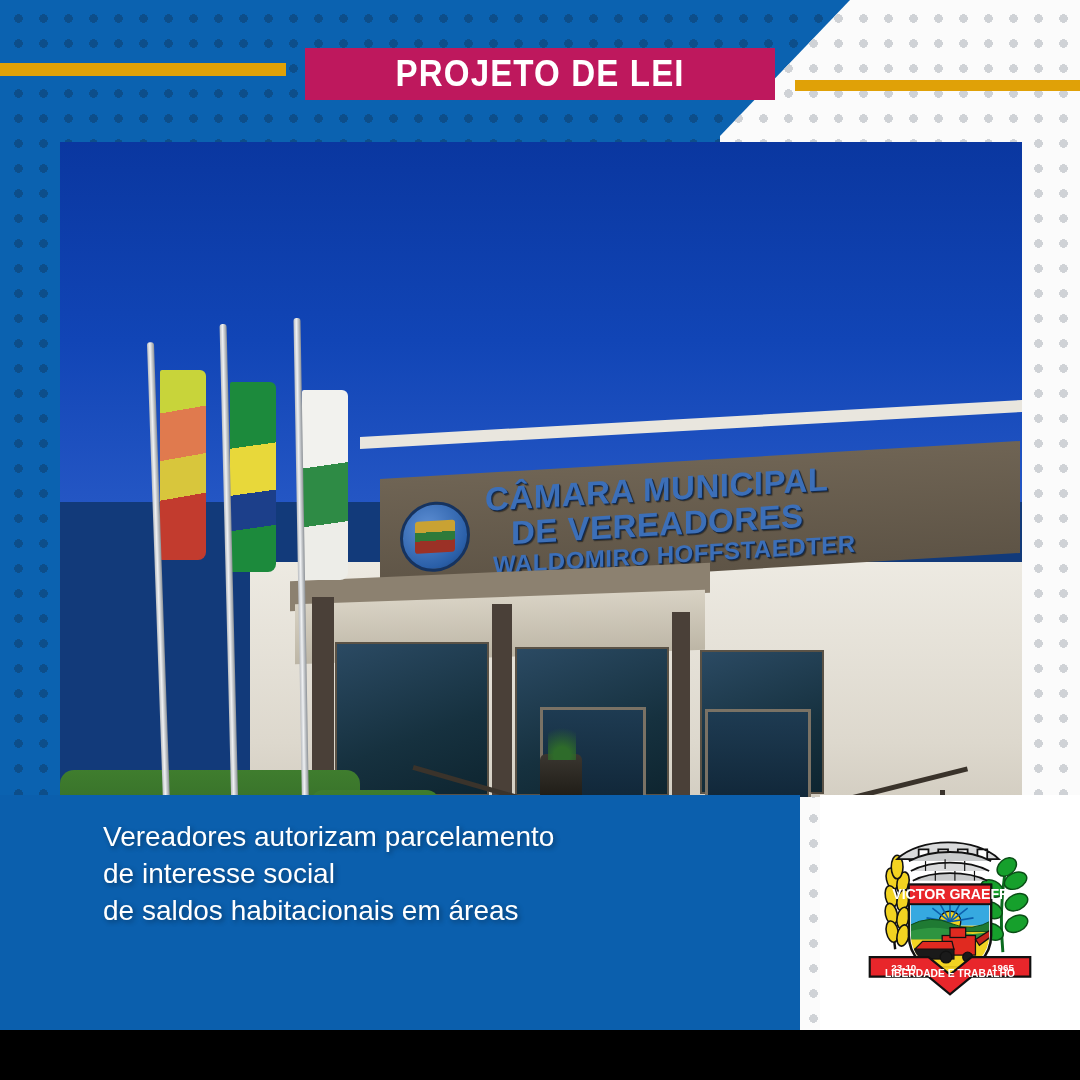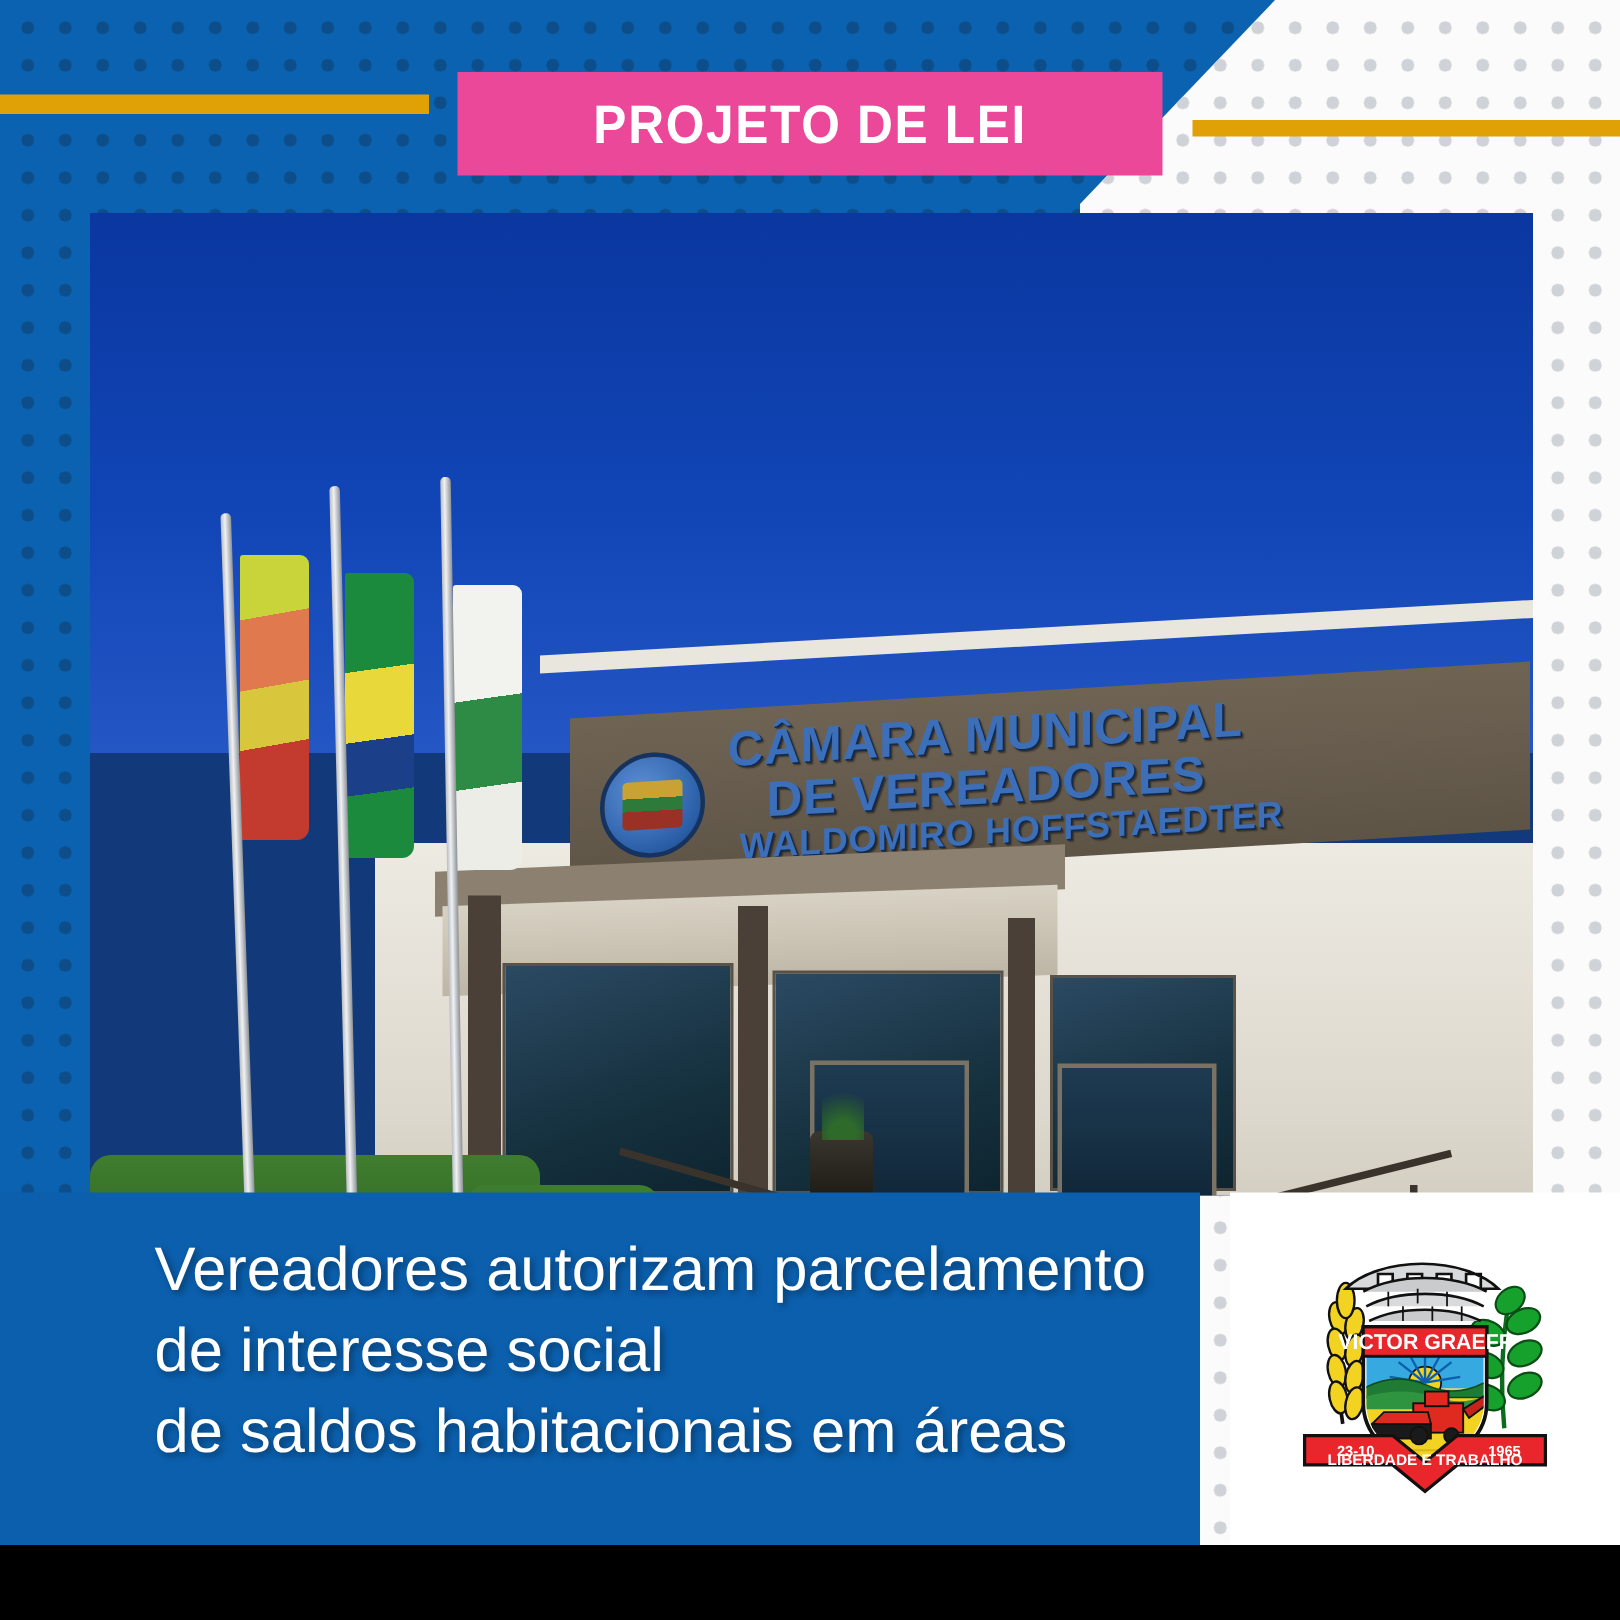--- a/index.html
+++ b/index.html
@@ -28,22 +28,22 @@
 
   
   .rule-left{
     position:absolute;left:0;top:63px;width:286px;height:13px;background:#E0A107;
   }
   .rule-right{
     position:absolute;left:795px;top:80px;width:285px;height:11px;background:#E0A107;
   }
 
   .banner{
-    position:absolute;left:305px;top:48px;width:470px;height:69px;
-    background:#ec4899;display:flex;align-items:center;justify-content:center;
+    position:absolute;left:305px;top:48px;width:470px;height:52px;
+    background:#be185d;display:flex;align-items:center;justify-content:center;
   }
   .banner-text{
     color:#FFFFFF;font-size:36px;font-weight:bold;letter-spacing:1.2px;
     font-family:"Liberation Sans", sans-serif;
     white-space:nowrap;
     transform:scaleX(0.92);
   }
 
   .side-tab-left{position:absolute;left:0;top:141px;width:30px;height:72px;background:#E0A107;}
 
@@ -161,21 +161,21 @@
     content:"";position:absolute;left:8px;top:-42px;width:28px;height:48px;
     background:radial-gradient(circle at 50% 90%, #2E6B2A 18%, transparent 60%);}
 
   
   .headline-panel{
     position:absolute;left:0;top:795px;width:800px;height:235px;
     background:#0B5FAD;
   }
   .headline{
     position:absolute;left:103px;top:24px;width:680px;
-    color:#FFFFFF;font-size:41px;line-height:1.32;font-weight:400;
+    color:#FFFFFF;font-size:28px;line-height:1.32;font-weight:400;
     text-shadow:2px 2px 5px rgba(0,0,0,.38);
     font-family:"Liberation Sans", sans-serif;
   }
 
   
   .emblem-panel{
     position:absolute;left:820px;top:795px;width:260px;height:235px;
     background:#FFFFFF;display:flex;align-items:center;justify-content:center;
   }
   .crest{position:relative;width:196px;height:186px;}

